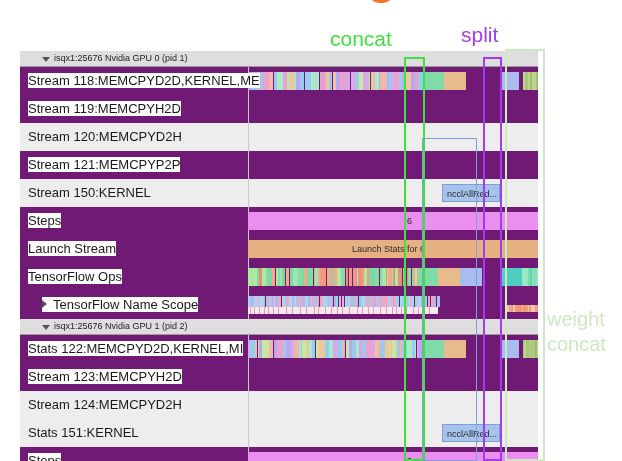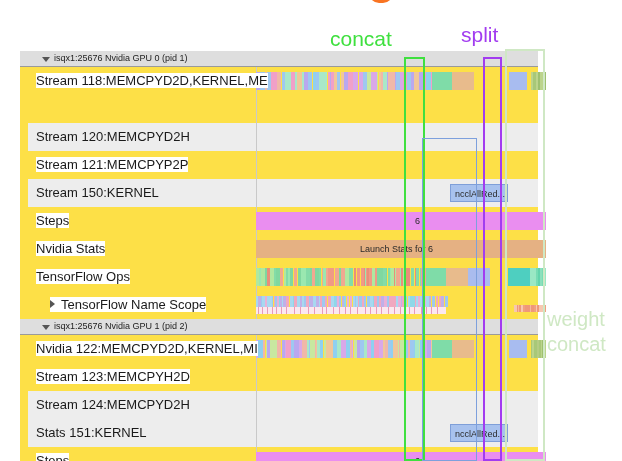--- a/index.html
+++ b/index.html
@@ -13,30 +13,30 @@
   #annot-nccl{left:431px;top:104px;font-size:20px;color:#4a7fd4;}
   #annot-weight{left:547px;top:307px;font-size:20px;color:#cfe8c4;line-height:25px;}
   #annot-weight span{display:block;}
 
   
   #top-orange{position:absolute;left:369px;top:-7px;width:24px;height:10px;
               background:#f97422;border-radius:0 0 12px 12px;}
 
   
   #panel{position:absolute;left:20px;top:51px;width:518px;height:410px;
-         background:#fde047;}
+         background:#701a75;}
 
   .grouphdr{position:relative;height:16px;background:#dedede;
             border-bottom:1px solid #9a9a9a;box-sizing:border-box;}
   .grouphdr .tri{position:absolute;left:22px;top:6px;width:0;height:0;
             border-left:4px solid transparent;border-right:4px solid transparent;
             border-top:5px solid #555;}
   .grouphdr .ghlabel{position:absolute;left:34px;top:2px;font-size:9px;color:#222;}
 
-  .row{position:relative;height:28px;margin-left:8px;}
+  .row{position:relative;height:28px;}
   .row.alt{background:#ededed;}
   .rowlabel{position:absolute;left:8px;top:6px;font-size:13px;color:#1a1a1a;
             white-space:nowrap;z-index:5;background:inherit;}
   .row.white .rowlabel{background:#ffffff;}
   .row.alt .rowlabel{background:#ededed;}
   .rowlabel.indent{left:22px;}
   .rowlabel .tri2{display:inline-block;width:0;height:0;margin-right:6px;
             border-top:4px solid transparent;border-bottom:4px solid transparent;
             border-left:5px solid #555;vertical-align:1px;}
 
@@ -153,20 +153,21 @@
           <i style="position:absolute;left:277px;top:0px;width:3px;height:18px;background:#a8c878"></i>
           <i style="position:absolute;left:280px;top:0px;width:2px;height:18px;background:#bcd48c"></i>
           <i style="position:absolute;left:282px;top:0px;width:2px;height:18px;background:#9ec070"></i>
           <i style="position:absolute;left:284px;top:0px;width:2px;height:18px;background:#bcd48c"></i>
           <i style="position:absolute;left:286px;top:0px;width:2px;height:18px;background:#bcd48c"></i>
           <i style="position:absolute;left:288px;top:0px;width:3px;height:18px;background:#9ec070"></i>
         </div>
       </div>
     </div>
     <div class="row white">
+      <div class="rowlabel">Stream 119:MEMCPYH2D</div>
       <div class="tickline"></div>
       <div class="track"></div>
     </div>
     <div class="row alt">
       <div class="rowlabel">Stream 120:MEMCPYD2H</div>
       <div class="tickline"></div>
       <div class="track"></div>
     </div>
     <div class="row white">
       <div class="rowlabel">Stream 121:MEMCPYP2P</div>
@@ -185,21 +186,21 @@
     <div class="row white">
       <div class="rowlabel">Steps</div>
       <div class="tickline"></div>
       <div class="track">
         <div class="bar solid-mag" style="left: 0px; width: 290px;">
           <span class="barlabel" style="left: 159px; top: 4px;">6</span>
         </div>
       </div>
     </div>
     <div class="row white">
-      <div class="rowlabel">Nvidia Stats</div>
+      <div class="rowlabel">Launch Stream</div>
       <div class="tickline"></div>
       <div class="track">
         <div class="bar solid-tan" style="left: 0px; width: 290px;">
           <span class="barlabel" style="left: 104px; top: 4px;">Launch Stats for 6</span>
         </div>
       </div>
     </div>
     <div class="row white">
       <div class="rowlabel">TensorFlow Ops</div>
       <div class="tickline"></div>
@@ -434,21 +435,21 @@
           <i style="position:absolute;left:287px;top:9px;width:2px;height:7px;background:#f0a080"></i>
           <i style="position:absolute;left:289px;top:9px;width:2px;height:7px;background:#f0a080"></i>
         </div>
       </div>
     </div>
     <div class="grouphdr">
       <span class="tri"></span>
       <span class="ghlabel">isqx1:25676 Nvidia GPU 1 (pid 2)</span>
     </div>
     <div class="row white">
-      <div class="rowlabel">Nvidia 122:MEMCPYD2D,KERNEL,MI</div>
+      <div class="rowlabel">Stats 122:MEMCPYD2D,KERNEL,MI</div>
       <div class="tickline"></div>
       <div class="track">
         <div class="bar " style="left: 0px; width: 290px;">
           <i style="position:absolute;left:0px;top:0px;width:2px;height:18px;background:#d9a8e8"></i>
           <i style="position:absolute;left:2px;top:0px;width:2px;height:18px;background:#8fd0f0"></i>
           <i style="position:absolute;left:4px;top:0px;width:3px;height:18px;background:#8fd0f0"></i>
           <i style="position:absolute;left:7px;top:0px;width:2px;height:18px;background:#f0b8a8"></i>
           <i style="position:absolute;left:10px;top:0px;width:1px;height:18px;background:#c8e8a0"></i>
           <i style="position:absolute;left:11px;top:0px;width:3px;height:18px;background:#b9a8ef"></i>
           <i style="position:absolute;left:14px;top:0px;width:4px;height:18px;background:#c8e8a0"></i>

